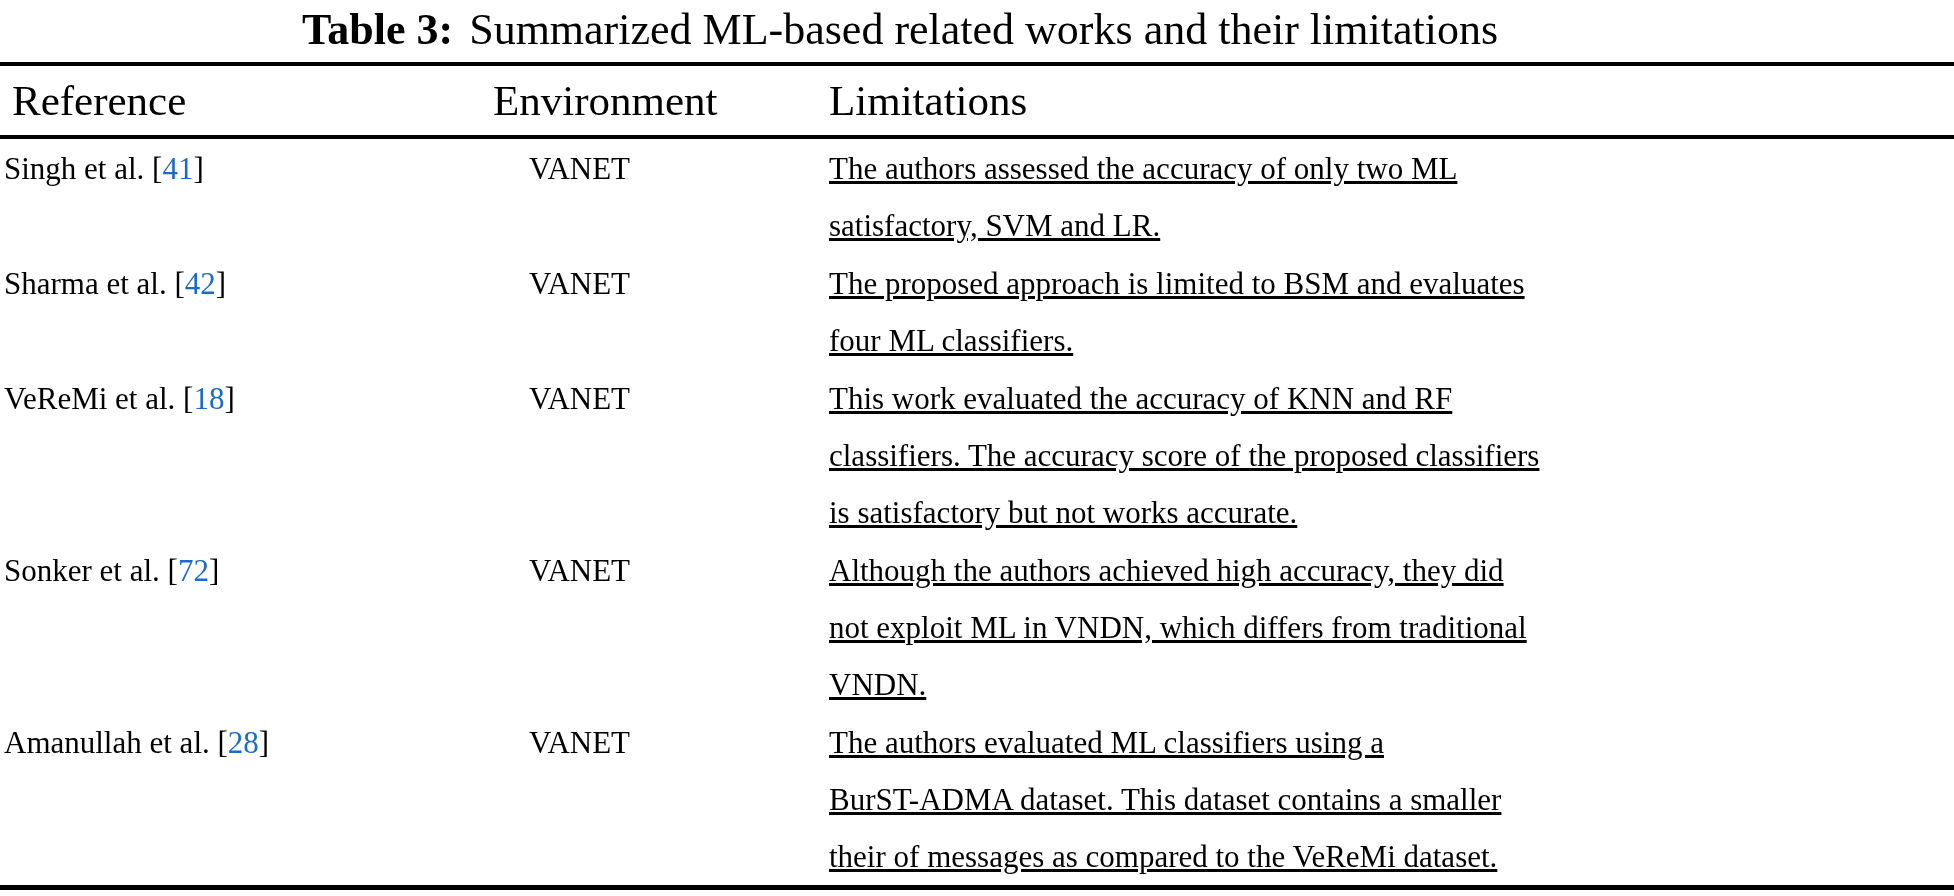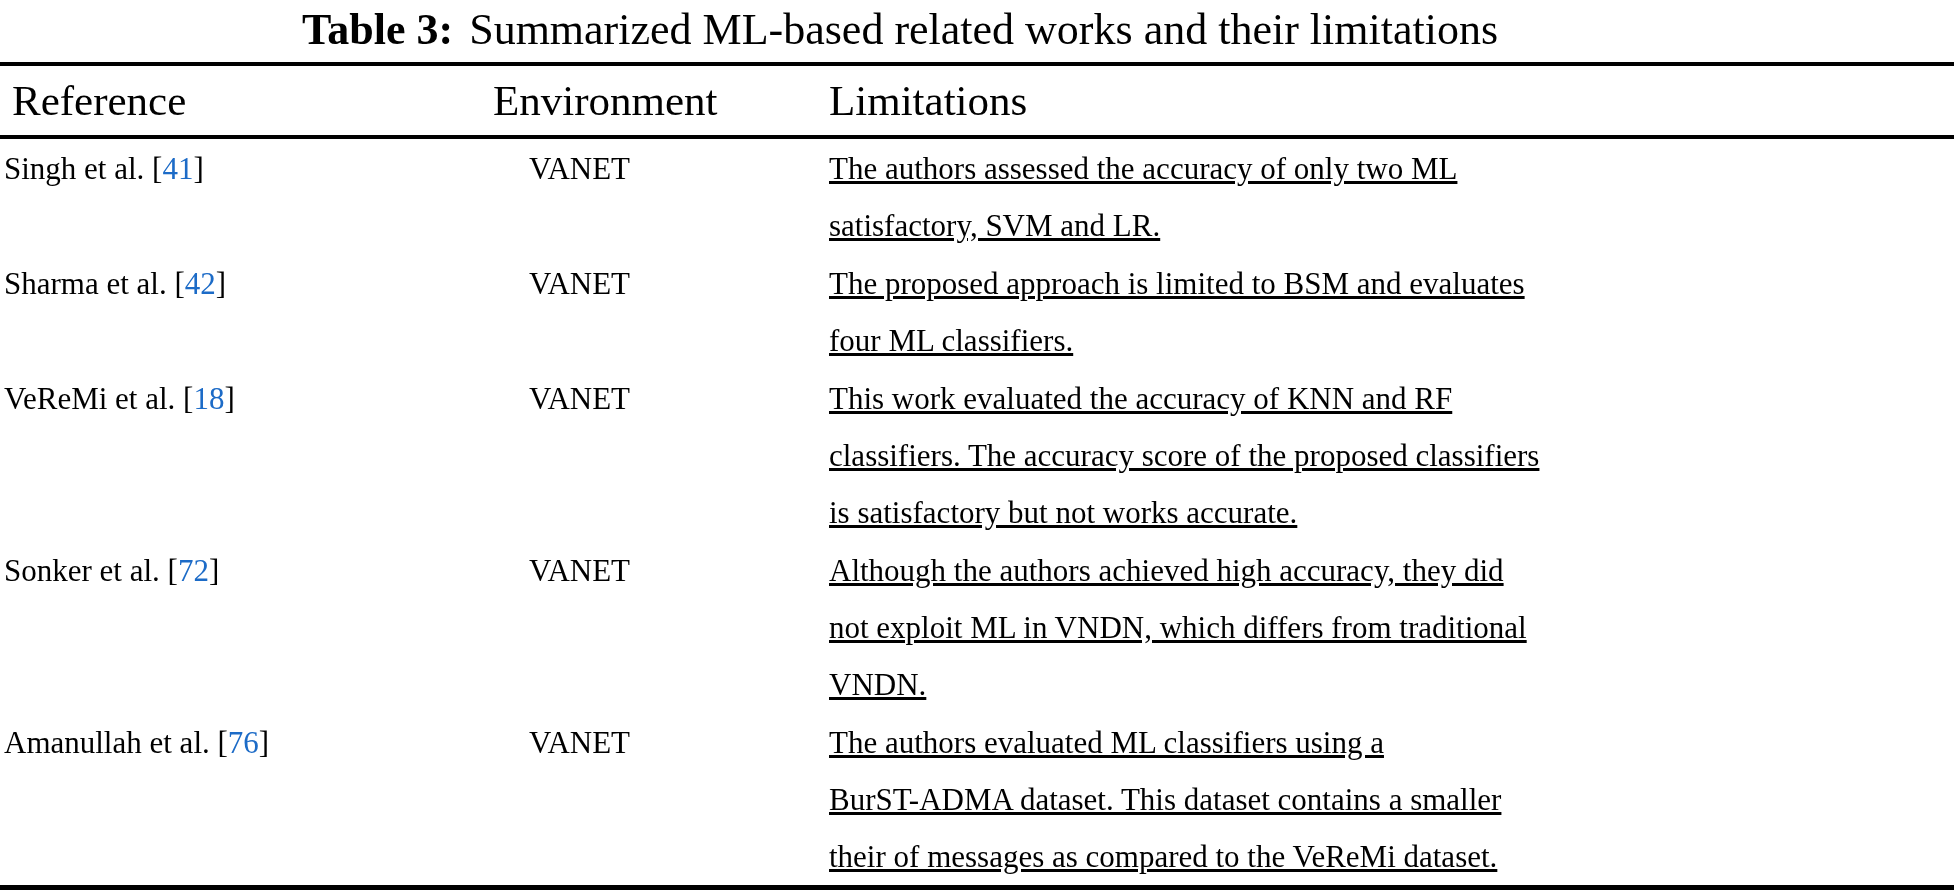--- a/index.html
+++ b/index.html
@@ -95,18 +95,18 @@
     <td class="col-lim"><span class="lim"><span class="lim-line">This work evaluated the accuracy of KNN and RF</span><span class="lim-line">classifiers. The accuracy score of the proposed classifiers</span><span class="lim-line">is satisfactory but not works accurate.</span></span></td>
   </tr>
 
   <tr>
     <td class="col-ref"><span class="ref-author">Sonker et al.</span> <span class="cite-open">[</span><span class="cite-num">72</span><span class="cite-close">]</span></td>
     <td class="col-env"><span class="env">VANET</span></td>
     <td class="col-lim"><span class="lim"><span class="lim-line">Although the authors achieved high accuracy, they did</span><span class="lim-line">not exploit ML in VNDN, which differs from traditional</span><span class="lim-line">VNDN.</span></span></td>
   </tr>
 
   <tr>
-    <td class="col-ref"><span class="ref-author">Amanullah et al.</span> <span class="cite-open">[</span><span class="cite-num">76</span><span class="cite-close">]</span></td>
+    <td class="col-ref"><span class="ref-author">Amanullah et al.</span> <span class="cite-open">[</span><span class="cite-num">28</span><span class="cite-close">]</span></td>
     <td class="col-env"><span class="env">VANET</span></td>
     <td class="col-lim"><span class="lim"><span class="lim-line">The authors evaluated ML classifiers using a</span><span class="lim-line">BurST-ADMA dataset. This dataset contains a smaller</span><span class="lim-line">their of messages as compared to the VeReMi dataset.</span></span></td>
   </tr>
 </tbody>
 </table>
 
 </body></html>

